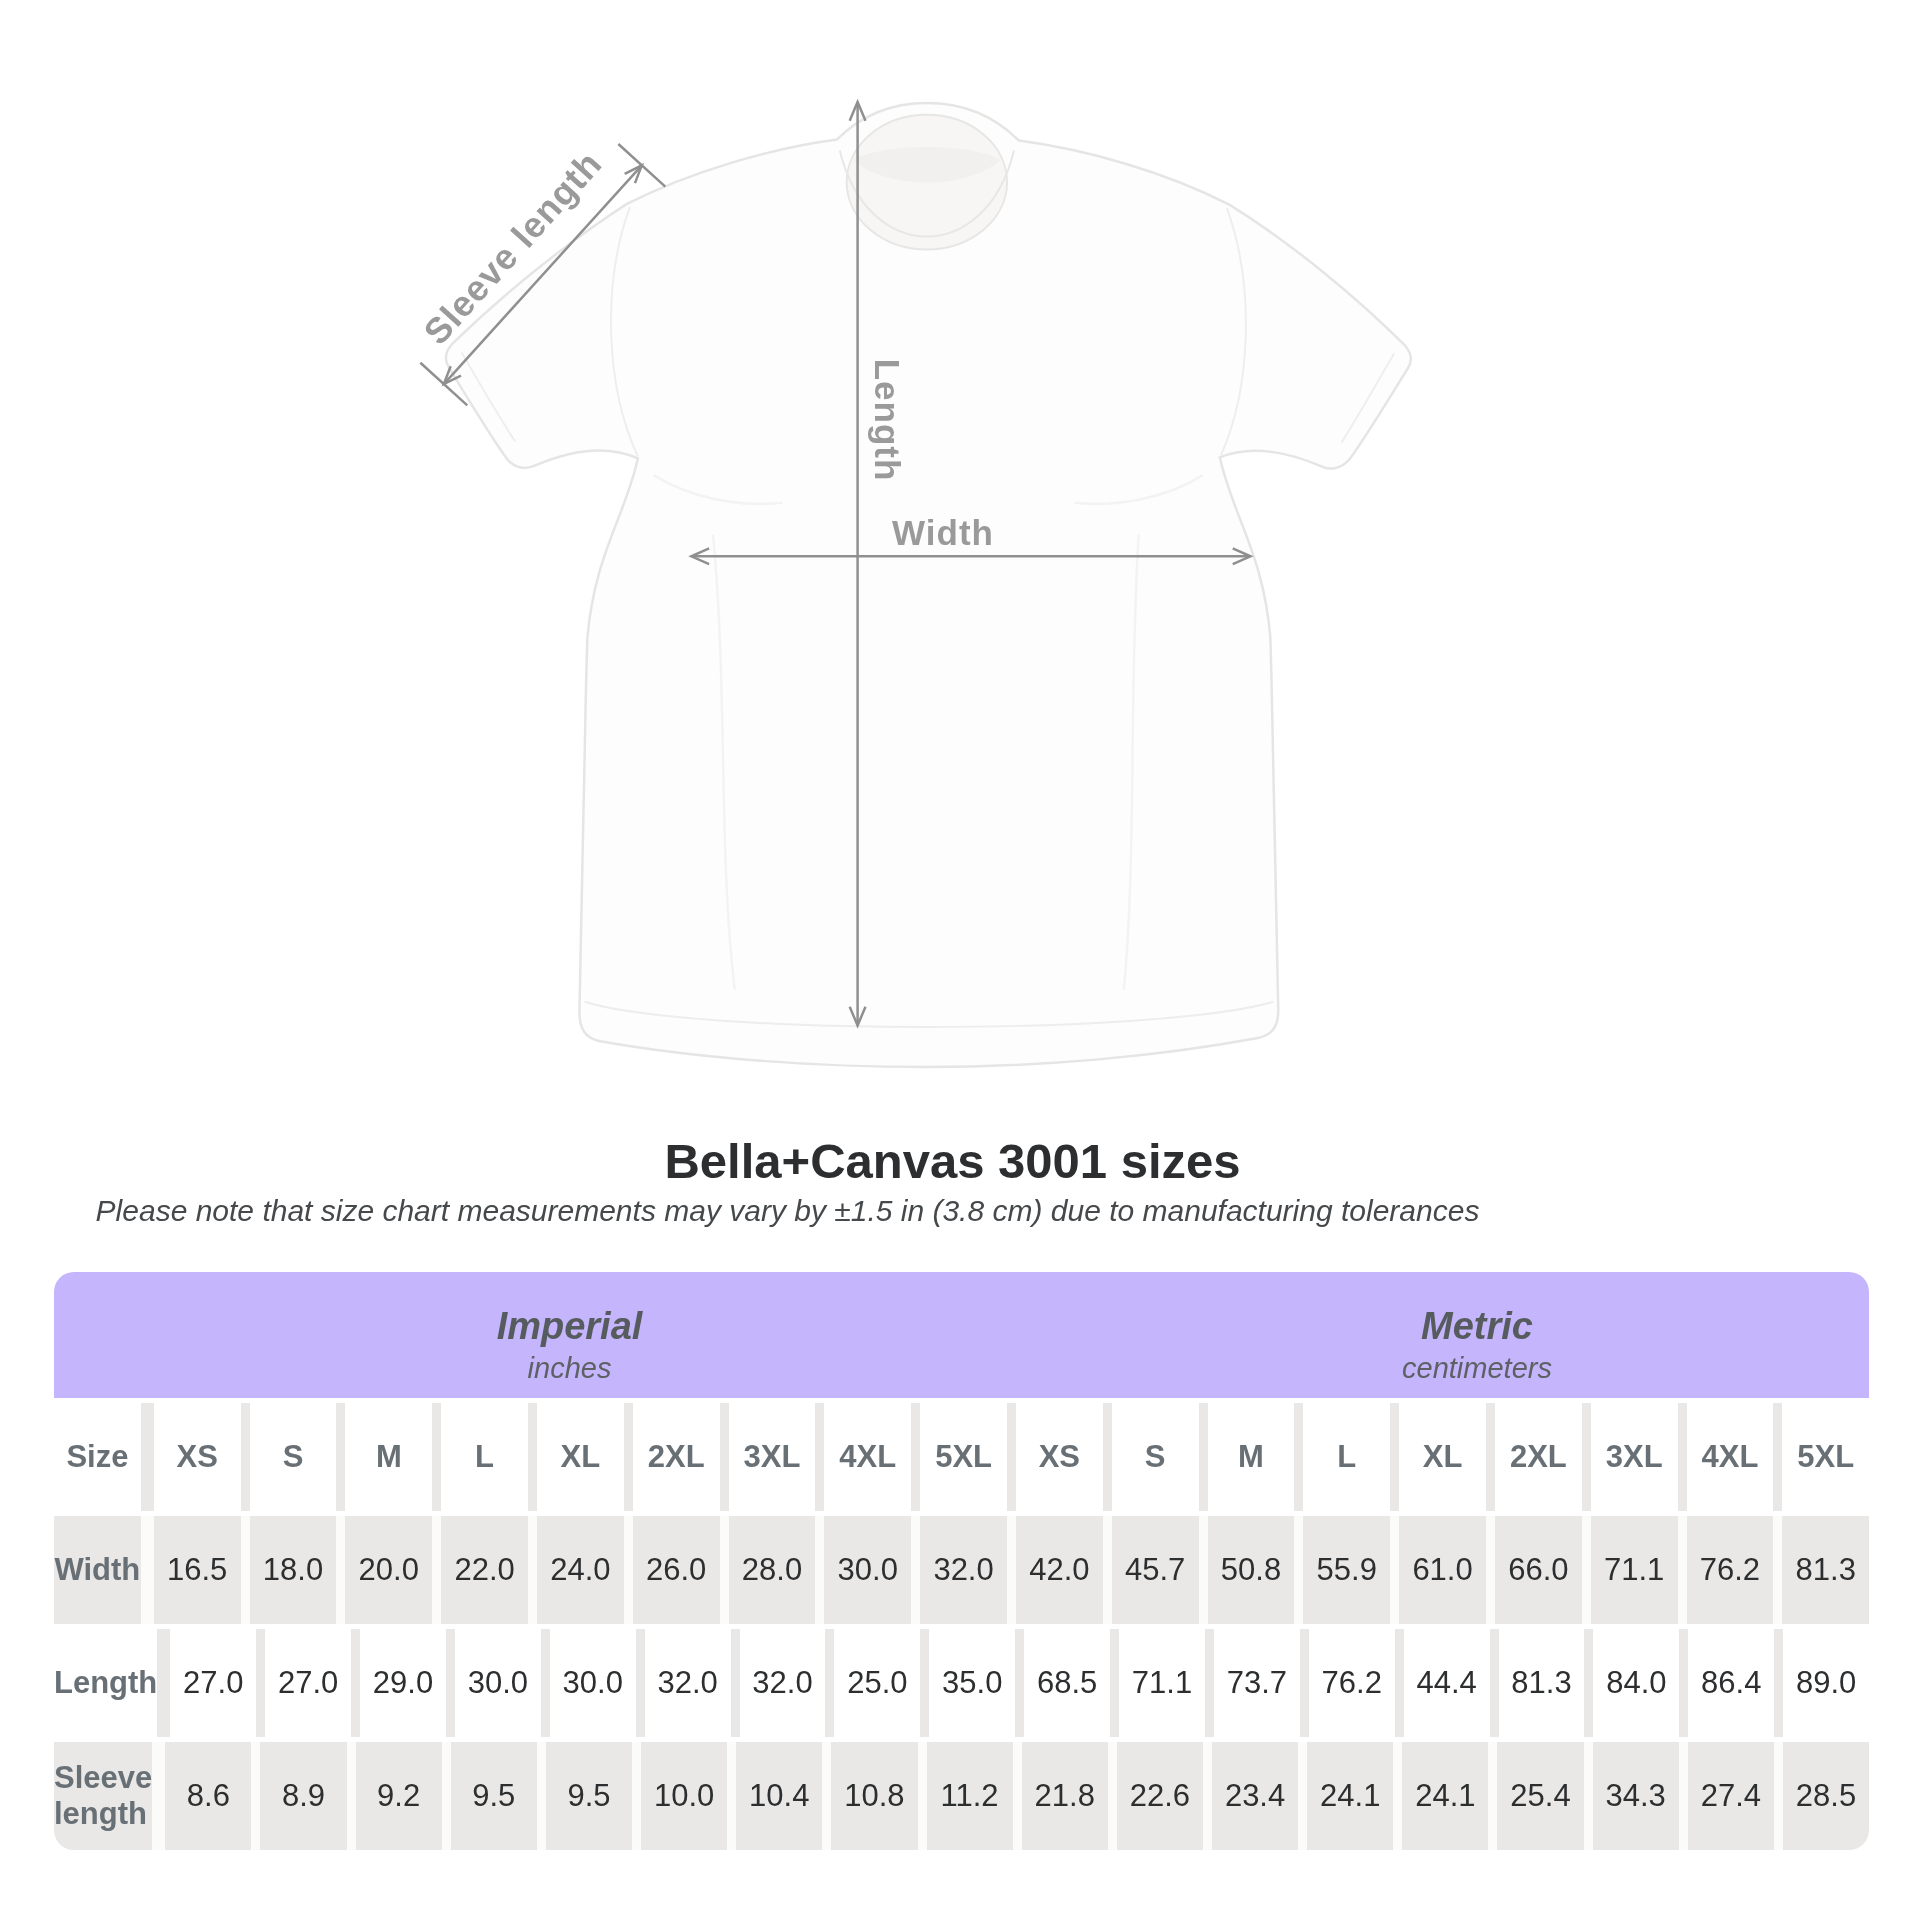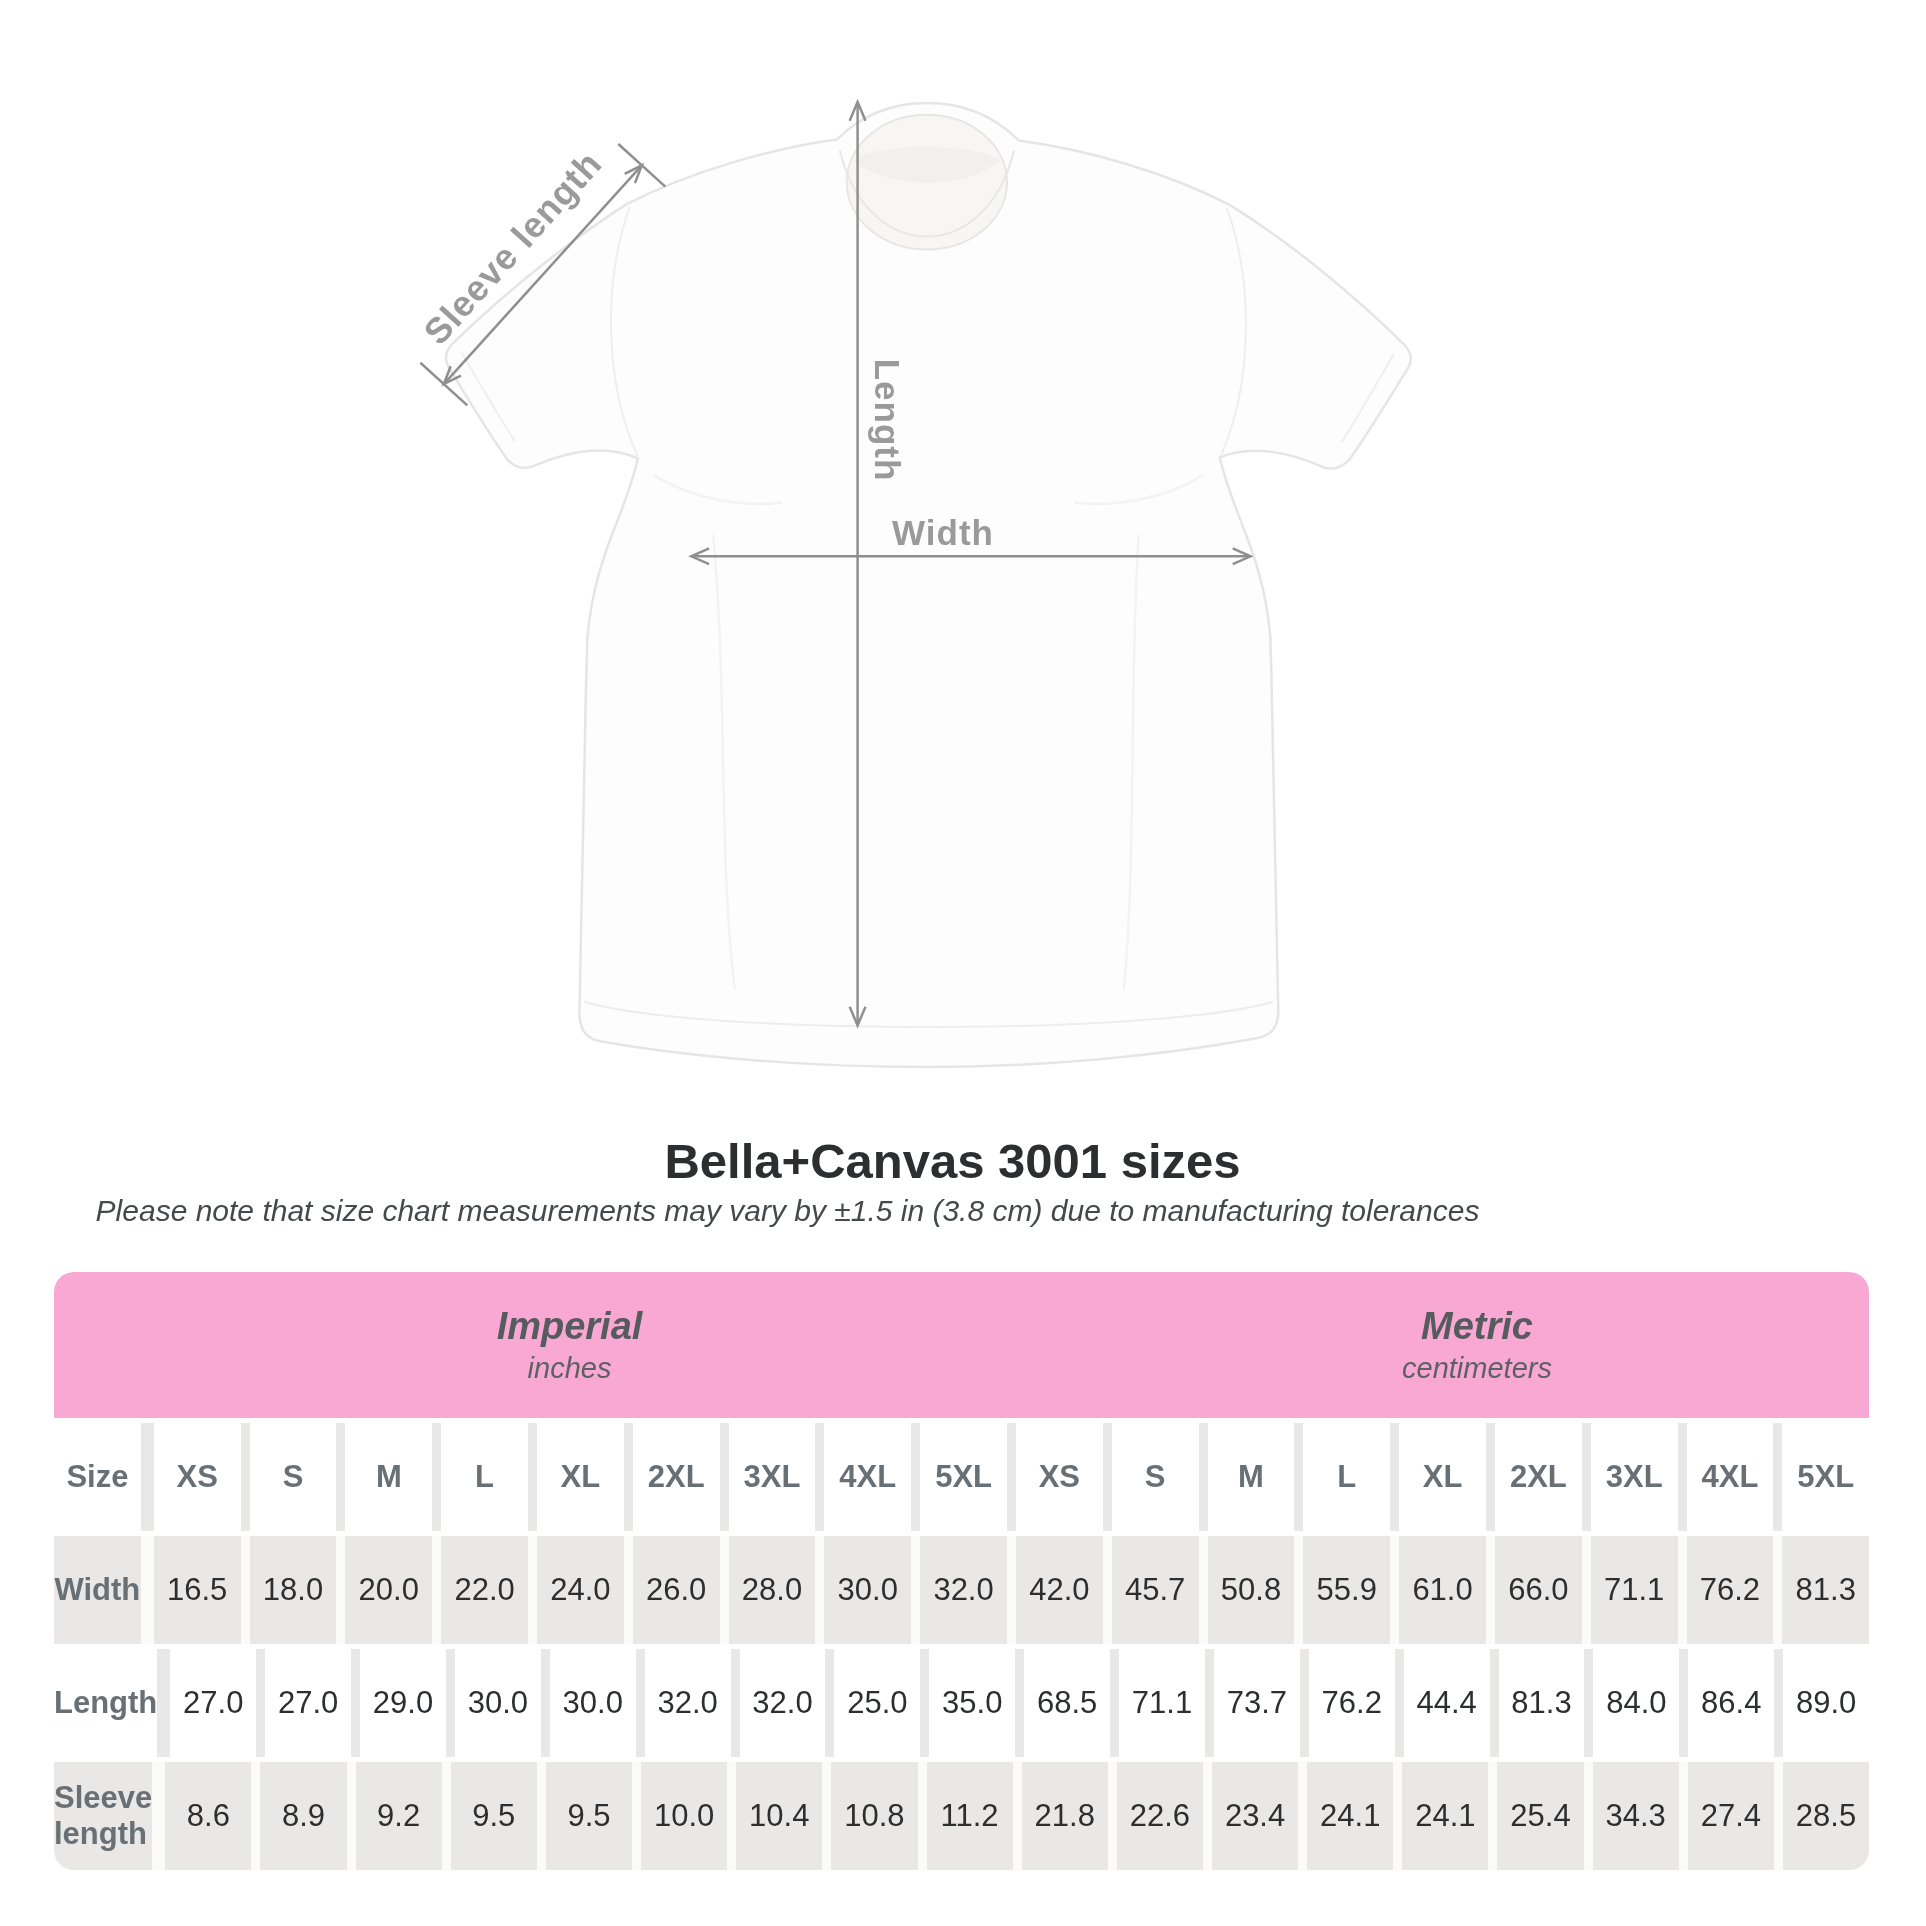--- a/index.html
+++ b/index.html
@@ -19,21 +19,21 @@
 
   
   .title{position:absolute;left:0;width:1905px;top:1133px;margin:0;
          text-align:center;font-size:49px;font-weight:bold;color:#2c2e30;}
   .subtitle{position:absolute;left:0;width:1575px;top:1194px;margin:0;
             text-align:center;font-style:italic;font-size:30px;color:#46494b;}
 
   
   .size-table{position:absolute;left:54px;top:1272px;width:1815px;
               border-radius:20px;overflow:hidden;}
-  .unit-band{position:relative;height:146px;background:#f9a8d4;text-decoration:underline;}
+  .unit-band{position:relative;height:126px;background:#c4b5fd;text-decoration:underline;}
   .unit-group{position:absolute;top:0;height:146px;display:flex;flex-direction:column;
               align-items:center;justify-content:center;color:#565b5e;}
   .unit-imperial{left:0;width:1031px;}
   .unit-metric{left:1031px;width:784px;}
   .unit-name{font-size:38px;font-weight:bold;font-style:italic;line-height:46px;}
   .unit-sub{font-size:29px;font-style:italic;line-height:38px;color:#5d6164;}
 
   .trow{display:flex;height:108px;margin-top:5px;gap:9px;}
   .trow .lbl{width:233px;flex:none;margin-right:4px;}
   .trow .cell{flex:1;display:flex;align-items:center;justify-content:center;}

